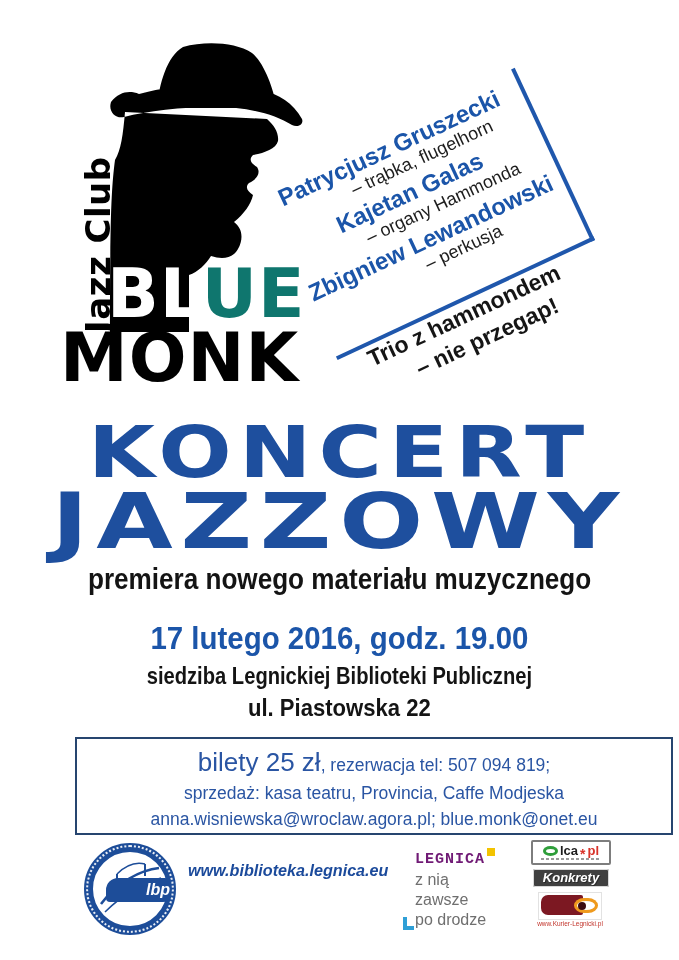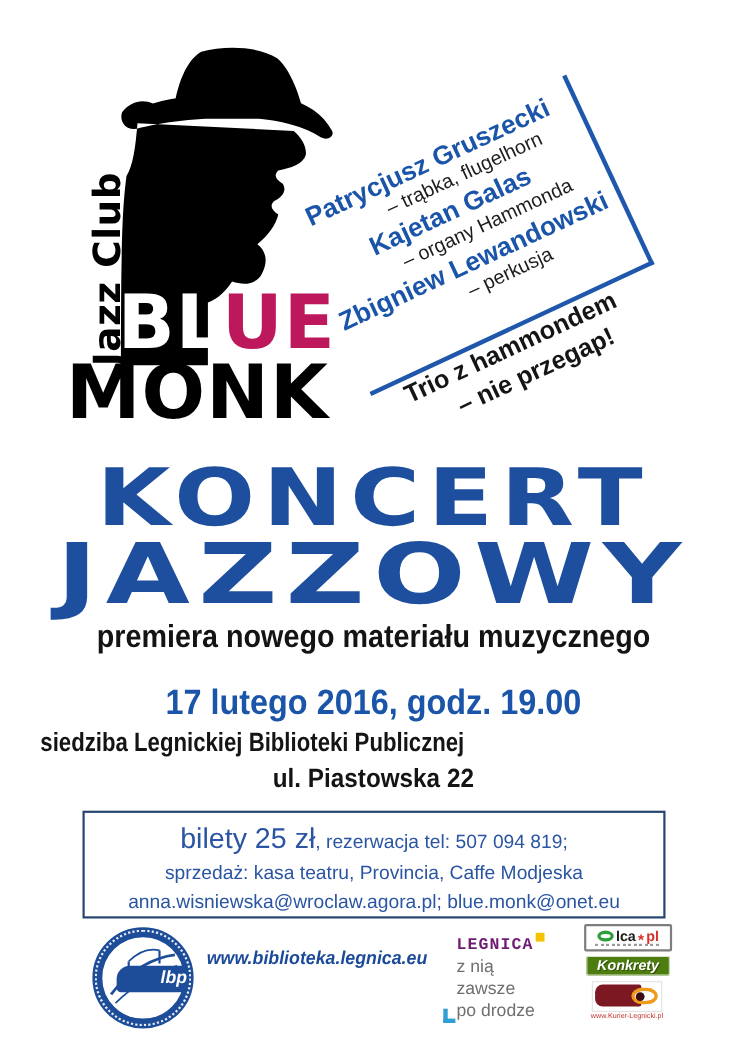--- a/index.html
+++ b/index.html
@@ -8,21 +8,21 @@
   .abs{position:absolute;}
 
   
   .silhouette{left:98px;top:40px;width:206px;height:295px;}
   .jazz-club{left:78px;top:333px;transform:rotate(-90deg);transform-origin:0 0;
              font-family:"DejaVu Sans",sans-serif;font-weight:bold;font-size:34px;
              letter-spacing:.5px;color:#000;white-space:nowrap;}
   .blue-word{left:107px;top:262px;font-family:"DejaVu Sans",sans-serif;font-weight:bold;
              font-size:68px;line-height:.95;letter-spacing:1px;white-space:nowrap;}
   .blue-word .knockout{color:#fff;}
-  .blue-word .solid{color:#be185d;}
+  .blue-word .solid{color:#0f766e;}
   .monk-word{left:60px;top:326px;font-family:"DejaVu Sans",sans-serif;font-weight:bold;
              font-size:68px;line-height:.95;letter-spacing:1px;color:#000;white-space:nowrap;}
 
   
   .lineup-box{left:311px;top:50px;width:284px;height:190px;box-sizing:border-box;
               border-right:4px solid #1f57ac;border-bottom:4px solid #1f57ac;
               transform:rotate(-25deg);transform-origin:100% 100%;
               text-align:center;padding:8px 8px 0 0;}
   .m-name{font-weight:bold;font-size:24px;line-height:1.02;color:#1b55a9;white-space:nowrap;}
   .m-instr{font-size:18px;line-height:1.1;color:#1d1d1d;margin:1px 0 4px 0;
@@ -37,27 +37,27 @@
               line-height:.95;display:inline-block;white-space:nowrap;}
   .title-line.l1{font-size:72px;transform:scaleX(1.2);}
   .title-line.l2{font-size:76px;transform:scaleX(1.3);}
   .subtitle{left:0;right:0;top:563px;text-align:center;font-weight:bold;font-size:29px;color:#141414;}
   .subtitle span{display:inline-block;transform:scaleX(.9);white-space:nowrap;}
 
   
   .date-line{left:0;right:0;top:620px;text-align:center;font-weight:bold;font-size:32px;color:#1b55a9;}
   .date-line span,.venue-line span,.address-line span{display:inline-block;white-space:nowrap;}
   .date-line span{transform:scaleX(.92);}
-  .venue-line{left:0;right:0;top:662px;text-align:left;font-weight:bold;font-size:24px;color:#141414;}
+  .venue-line{left:0;right:0;top:662px;text-align:center;font-weight:bold;font-size:24px;color:#141414;}
   .venue-line span{transform:scaleX(.84);}
   .address-line{left:0;right:0;top:694px;text-align:center;font-weight:bold;font-size:24px;color:#141414;}
   .address-line span{transform:scaleX(.92);}
 
   
-  .tickets-box{left:75px;top:737px;width:530px;height:98px;box-sizing:border-box;
+  .tickets-box{left:75px;top:737px;width:598px;height:98px;box-sizing:border-box;
                border:2px solid #26456f;text-align:center;color:#2a55a3;padding-top:8px;}
   .price{font-size:26px;}
   .reservation{font-size:17.5px;}
   .tk-line{font-size:17.5px;margin-top:5px;white-space:nowrap;}
 
   
   .lbp-logo{left:84px;top:843px;width:92px;height:92px;box-sizing:border-box;background:#fff;
             border:9px solid #1d4d99;border-radius:50%;}
   .lbp-logo:after{content:"";position:absolute;inset:-7px;border:2px dotted rgba(255,255,255,.9);
                   border-radius:50%;pointer-events:none;}
@@ -80,21 +80,21 @@
             border:2px solid #7d7d7d;border-radius:2px;display:flex;align-items:center;
             justify-content:center;gap:2px;padding-bottom:4px;}
   .lca-bar{position:absolute;left:8px;right:8px;bottom:3px;height:2px;
            background:repeating-linear-gradient(90deg,#9a9a9a 0 3px,transparent 3px 5px);}
   .lca-swirl{position:relative;width:15px;height:10px;background:#2e9e3a;border-radius:50%;}
   .lca-swirl i{position:absolute;left:3px;top:3px;width:9px;height:4px;background:#fff;border-radius:50%;}
   .lca-name{font-weight:bold;font-size:13px;color:#1d1d1d;}
   .lca-mark{font-weight:bold;font-size:14px;color:#d8332a;position:relative;top:3px;}
   .lca-tld{font-weight:bold;font-size:13px;color:#d8332a;}
 
-  .konkrety-logo{left:533px;top:869px;width:76px;height:18px;background:#4d7c0f;color:#fff;
+  .konkrety-logo{left:533px;top:869px;width:76px;height:18px;background:#404040;color:#fff;
                  font-weight:bold;font-style:italic;font-size:13px;text-align:center;line-height:18px;
                  border-radius:2px;box-shadow:inset 0 0 0 1px rgba(255,255,255,.8);
                  text-shadow:1px 1px 0 rgba(0,0,0,.35);}
 
   .kurier-logo{left:538px;top:892px;width:62px;height:26px;background:#fff;border:1px solid #e2e2e2;}
   .kurier-shape{position:absolute;left:2px;top:2px;width:42px;height:20px;background:#7c1822;
                 border-radius:7px 2px 2px 7px;}
   .kurier-eye{position:absolute;right:3px;top:5px;width:24px;height:15px;background:#ef9a1d;
               border-radius:50% 50% 50% 50%/60% 60% 60% 60%;}
   .kurier-eye i{position:absolute;left:3px;top:3px;width:18px;height:9px;background:#fff;

